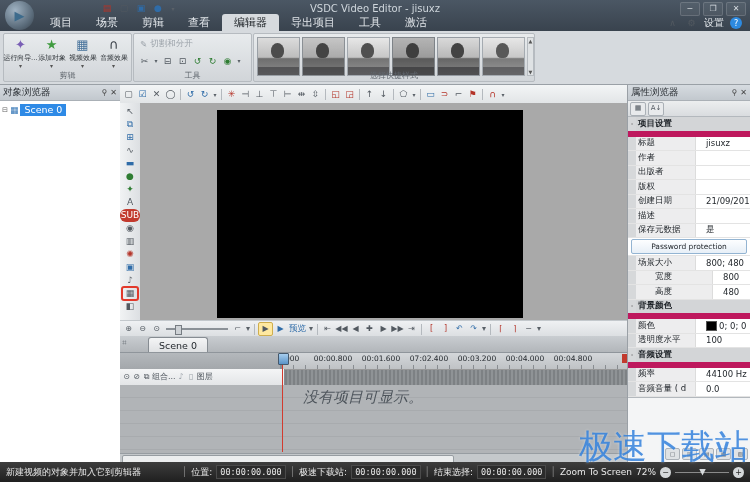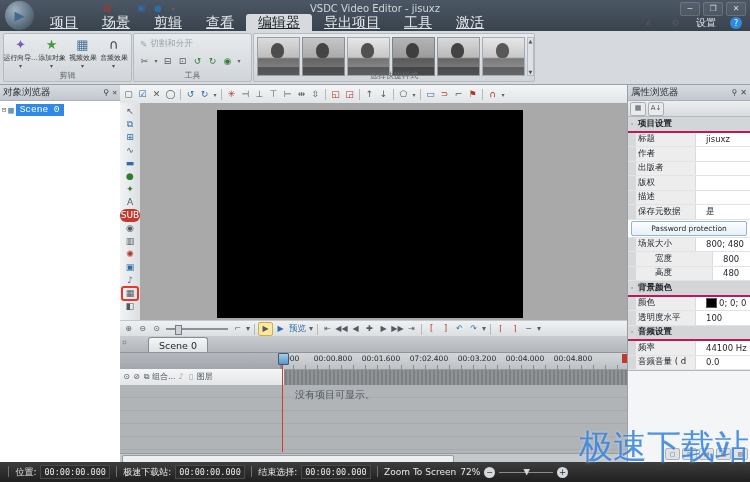--- a/index.html
+++ b/index.html
@@ -11,23 +11,23 @@
     background:linear-gradient(#4b5званkf,#39434e);background:linear-gradient(#4b5764,#39434e);}
   .logo{position:absolute;left:5px;top:1px;width:29px;height:29px;border-radius:50%;
     background:radial-gradient(circle at 35% 32%,#9fb2c2,#5c6d7c 62%,#36404a);
     display:flex;align-items:center;justify-content:center;color:#3d6b8c;font-size:13px;}
   .qa{position:absolute;left:102px;top:3px;display:flex;gap:7px;align-items:center;}
   .qa .tbtn{font-size:9px;height:11px;min-width:10px;}
   .wtitle{position:absolute;left:0;top:3px;width:100%;text-align:center;font-size:10px;color:#cfd6dc;}
   .winbtns{position:absolute;right:4px;top:2px;display:flex;gap:3px;}
   .winbtns .tbtn{width:18px;height:12px;font-size:8px;color:#d7dde2;background:rgba(255,255,255,.06);border:1px solid rgba(255,255,255,.15);border-radius:2px;}
   .tabs{position:absolute;left:38px;bottom:0;display:flex;}
-  .tab{padding:2px 12px 2px 12px;font-size:14px;color:#e3e7eb;line-height:13px;text-decoration:underline;}
+  .tab{padding:2px 12px 2px 12px;font-size:11px;color:#e3e7eb;line-height:13px;}
   .tab.active{background:#d6dade;color:#1d2226;border-radius:3px 3px 0 0;}
-  .ribbonright{position:absolute;right:8px;bottom:1px;display:flex;gap:14px;align-items:center;color:#e3e7eb;font-size:10px;text-align:right;}
+  .ribbonright{position:absolute;right:8px;bottom:1px;display:flex;gap:6px;align-items:center;color:#e3e7eb;font-size:10px;text-align:right;}
   .helpdot{width:12px;height:12px;border-radius:50%;background:#2d8ae0;color:#fff;font-size:8px;
     display:flex;align-items:center;justify-content:center;}
 
   
   .ribbon{position:absolute;left:0;top:31px;right:0;height:53px;background:#d6dade;border-bottom:1px solid #a6abb0;}
   .rgroup{position:absolute;top:2px;bottom:2px;background:linear-gradient(#e8ebed,#d1d5d9);
     border:1px solid #b6bbc0;border-radius:2px;}
   .g1{left:3px;width:127px;}
   .g2{left:133px;width:117px;}
   .g3{left:253px;width:280px;}
@@ -57,21 +57,21 @@
   .tbtn.dim{color:#9aa1a8;}.tbtn.sm{font-size:6px;min-width:6px;color:#5a6168;}
   .tbtn.hl{background:#ffe9a0;border:1px solid #cfae4e;}
   .tbtn.subbadge{font-size:5.5px;background:#c23a2e;color:#fff;padding:0 1px;height:9px;border-radius:6px;}
   .tsep{width:1px;height:11px;background:#b4b9be;margin:0 2px;display:inline-block;}
   .zslider{position:relative;width:62px;height:10px;margin:0 2px;display:inline-block;}
   .zslider .ztrack{position:absolute;left:0;right:0;top:4px;height:2px;background:#8b9197;}
   .zslider .zthumb{position:absolute;left:9px;top:1px;width:5px;height:8px;background:#ced2d6;border:1px solid #767c82;}
 
   
   .leftpanel{position:absolute;left:0;top:84px;width:120px;bottom:20px;background:#fff;
-    border-right:1px solid #9aa0a6;border-top:1px solid #9aa0a6;font-family:Liberation Mono, monospace;}
+    border-right:1px solid #9aa0a6;border-top:1px solid #9aa0a6;}
   .phead{height:15px;background:linear-gradient(#d6dbe0,#c2c8ce);display:flex;align-items:center;
     font-size:9.5px;color:#2c3136;padding:0 3px;border-bottom:1px solid #aab0b6;}
   .phead .ptitle{flex:1;}
   .phead .picon{font-size:8px;color:#444;margin-left:3px;}
   .treeitem{display:flex;align-items:center;gap:2px;margin:3px 0 0 2px;font-size:9.5px;}
   .expander{font-size:7px;color:#666;}
   .sceneicon{color:#3a7ab8;font-size:9px;}
   .scenelabel{background:#2e8ae6;color:#fff;padding:0 4px;line-height:12px;}
 
   
@@ -107,37 +107,37 @@
     background-size:100% 4px,100% 100%;background-position:0 100%,0 0;background-repeat:no-repeat;}
   .ruler .tick{position:absolute;top:1px;font-size:7.5px;color:#1e2328;white-space:nowrap;}
   .rend{position:absolute;right:1px;top:1px;width:5px;height:9px;background:#c23a2e;}
   .layerrow{height:16px;display:flex;}
   .lhead{width:160px;background:linear-gradient(#f4f5f6,#e3e5e7);border-right:1px solid #868c92;
     display:flex;align-items:center;gap:1px;padding:0 2px;font-size:8px;color:#3a4046;}
   .lhead .tbtn{height:12px;min-width:9px;font-size:8px;}
   .lane{flex:1;background:repeating-linear-gradient(90deg,#7d8184 0 2px,#8f9396 2px 4px);border-top:1px solid #999;}
   .tracks{height:68px;position:relative;
     background:repeating-linear-gradient(180deg,#b1b4b7 0 12px,#a8abae 12px 13px);}
-  .emptymsg{position:absolute;left:175px;top:3px;font-size:10px;color:#4e555c;}
+  .emptymsg{position:absolute;left:183px;top:3px;font-size:15px;color:#4e555c;font-style:italic;}
   .hscroll{height:10px;background:#c4c8cb;border-top:1px solid #979da2;position:relative;}
   .hthumb{position:absolute;left:2px;top:1px;width:330px;height:7px;background:#eceeef;border:1px solid #979da2;border-radius:2px;}
   .playline{position:absolute;left:162px;top:17px;width:1px;height:99px;background:#d23b2f;z-index:5;}
   .playcap{position:absolute;left:158px;top:17px;width:9px;height:10px;border-radius:1px;
     background:linear-gradient(#a6cdee,#5a93c8);border:1px solid #44586c;z-index:6;}
 
   
   .rightpanel{position:absolute;right:0;top:84px;width:122px;bottom:20px;background:#f4f5f6;
     border-left:1px solid #9aa0a6;border-top:1px solid #9aa0a6;}
   .rptoolbar{height:15px;background:linear-gradient(#eceeef,#d9dcdf);border-bottom:1px solid #b3b8bd;
     display:flex;align-items:center;gap:2px;padding:0 2px;}
   .rptoolbar .tbtn{width:14px;height:12px;border:1px solid #aab0b6;background:#e8eaec;font-size:7px;}
   .pgrid{background:#fff;border-bottom:1px solid #b3b8bd;}
   .prow{display:flex;align-items:stretch;height:13.5px;border-bottom:1px solid #e3e3e3;font-size:8.5px;color:#1e2328;}
   .prow .gut{width:8px;background:#d6d8da;font-size:5px;color:#555;display:flex;align-items:center;justify-content:center;}
-  .prow.group{background:#d3d5d7;font-weight:bold;border-bottom:2px solid #be185d;}
+  .prow.group{background:#d3d5d7;font-weight:bold;border-bottom:6px solid #be185d;}
   .prow.group b{display:flex;align-items:center;padding-left:2px;font-size:8.5px;}
   .prow .pl{width:57px;background:#ededee;display:flex;align-items:center;padding-left:2px;
     border-right:1px solid #dcdcdc;overflow:hidden;white-space:nowrap;}
   .prow.sub .pl{padding-left:19px;}
   .prow .pv{flex:1;display:flex;align-items:center;gap:2px;padding-left:10px;overflow:hidden;white-space:nowrap;background:#fff;}
   .prow .sw{width:9px;height:8px;border:1px solid #555;flex:none;}
   .prow.buttonrow{padding:1px 3px;height:15px;background:#fff;}
   .prow.buttonrow button{flex:1;font-size:7.5px;font-family:inherit;background:linear-gradient(#fdfeff,#e7eff7);
     border:1px solid #93b4d2;border-radius:2px;color:#1e2328;padding:0;}
   .rpbottom{position:absolute;right:2px;bottom:2px;display:flex;gap:2px;}
@@ -440,20 +440,25 @@
           <span class="pl">出版者</span>
           <span class="pv"></span>
         </div>
         <div class="prow item">
           <span class="gut"></span>
           <span class="pl">版权</span>
           <span class="pv"></span>
         </div>
         <div class="prow item">
           <span class="gut"></span>
+          <span class="pl">创建日期</span>
+          <span class="pv">21/09/2018</span>
+        </div>
+        <div class="prow item">
+          <span class="gut"></span>
           <span class="pl">描述</span>
           <span class="pv"></span>
         </div>
         <div class="prow item">
           <span class="gut"></span>
           <span class="pl">保存元数据</span>
           <span class="pv">是</span>
         </div>
         <div class="prow buttonrow">
           <button>Password protection</button>
@@ -505,20 +510,21 @@
     <div class="rpbottom">
         <span class="tbtn ">▢</span>
         <span class="tbtn ">▥</span>
         <span class="tbtn ">▤</span>
         <span class="tbtn ">▦</span>
         <span class="tbtn ">▧</span>
       </div>
   </div>
 
   <div class="statusbar">
+    <span class="hint">新建视频的对象并加入它到剪辑器</span>
     <span class="ssep">│</span>
     <span>位置:</span>
     <span class="sval">00:00:00.000</span>
     <span class="ssep">│</span>
     <span>极速下载站:</span>
     <span class="sval">00:00:00.000</span>
     <span class="ssep">│</span>
     <span>结束选择:</span>
     <span class="sval">00:00:00.000</span>
     <span class="ssep">│</span>

